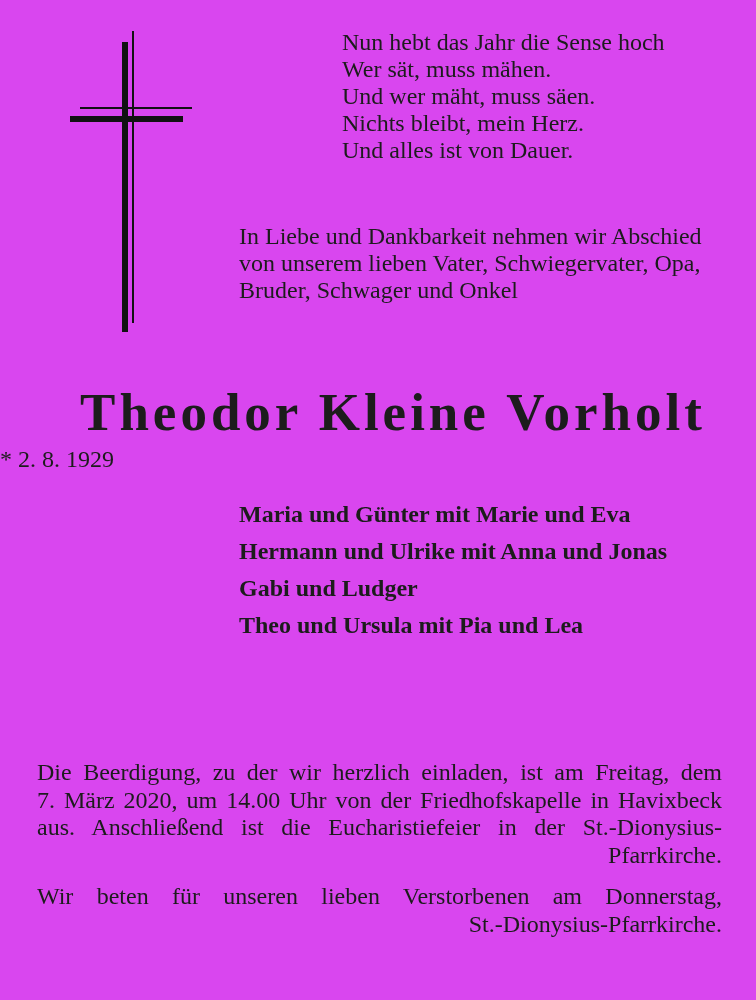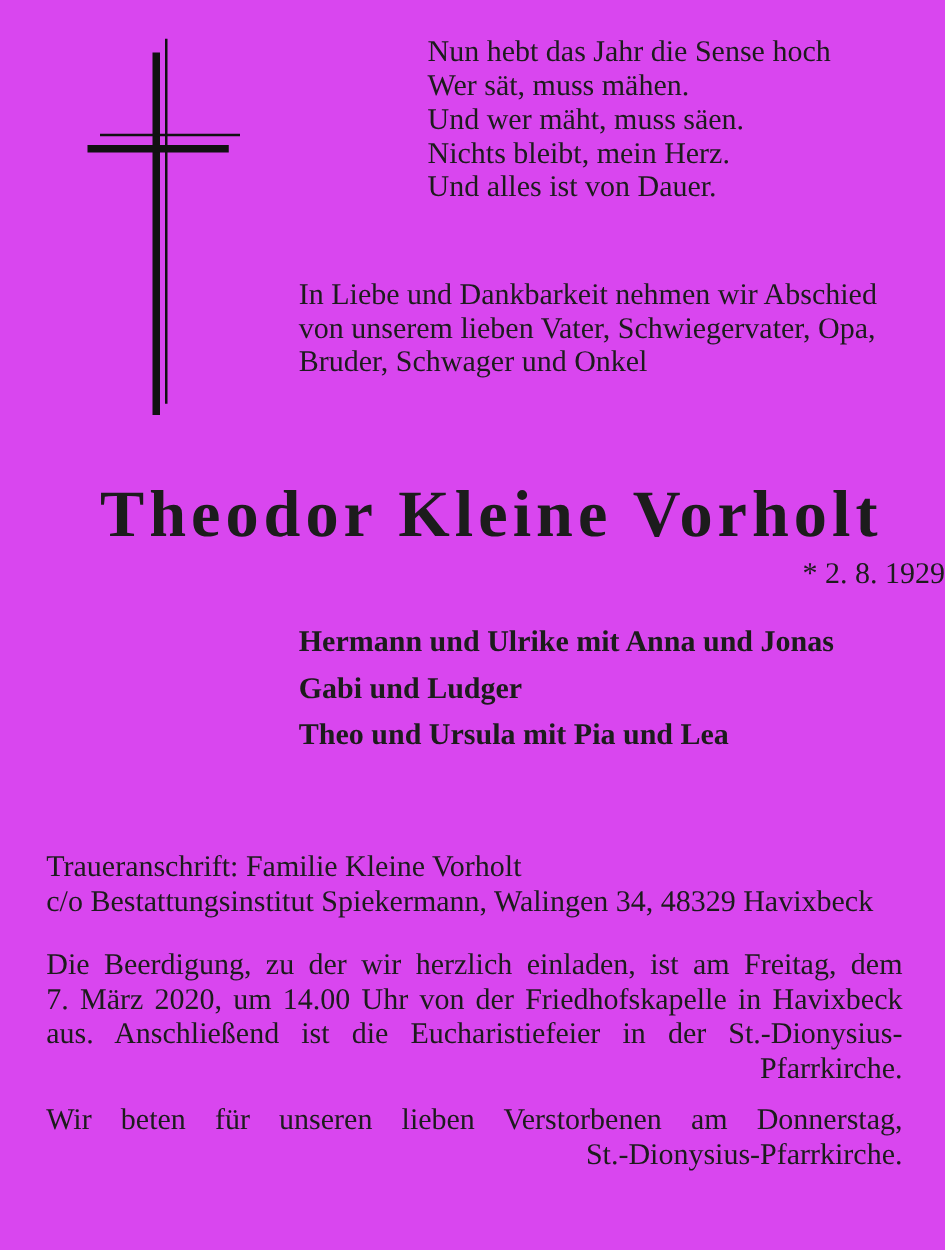--- a/index.html
+++ b/index.html
@@ -34,21 +34,21 @@
     font-size: 24px; line-height: 27px; white-space: nowrap;
   }
   .name {
     position: absolute; left: 0; top: 368px; width: 756px;
     margin: 15px; text-align: center;
     font-size: 53px; line-height: 58px; font-weight: bold;
     letter-spacing: 4px; white-space: nowrap;
   }
   .dates {
     position: absolute; left: 0; top: 444px; width: 756px;
-    display: flex; justify-content: flex-end; gap: 48px;
+    display: flex; justify-content: flex-start; gap: 48px;
     font-size: 24px; line-height: 30px;
   }
   .family {
     position: absolute; left: 239px; top: 496px;
     font-size: 24px; line-height: 37px; font-weight: bold; white-space: nowrap;
   }
   .address {
     position: absolute; left: 37px; top: 680px;
     font-size: 24px; line-height: 28px; white-space: nowrap;
   }
@@ -87,29 +87,26 @@
     <div>Bruder, Schwager und Onkel</div>
   </div>
 
   <h1 class="name">Theodor Kleine Vorholt</h1>
 
   <div class="dates">
     <span>* 2. 8. 1929</span>
   </div>
 
   <div class="family">
+    <div>Maria und Günter mit Marie und Eva</div>
     <div>Hermann und Ulrike mit Anna und Jonas</div>
     <div>Gabi und Ludger</div>
     <div>Theo und Ursula mit Pia und Lea</div>
   </div>
 
-  <div class="address">
-    <div>Traueranschrift: Familie Kleine Vorholt</div>
-    <div>c/o Bestattungsinstitut Spiekermann, Walingen 34, 48329 Havixbeck</div>
-  </div>
 
   <div class="jpara p1">
     <div class="jline">Die Beerdigung, zu der wir herzlich einladen, ist am Freitag, dem</div>
     <div class="jline">7. März 2020, um 14.00 Uhr von der Friedhofskapelle in Havixbeck</div>
     <div class="jline">aus. Anschließend ist die Eucharistiefeier in der St.-Dionysius-</div>
     <div class="jline-last">Pfarrkirche.</div>
   </div>
 
   <div class="jpara p2">
     <div class="jline">Wir beten für unseren lieben Verstorbenen am Donnerstag,</div>

